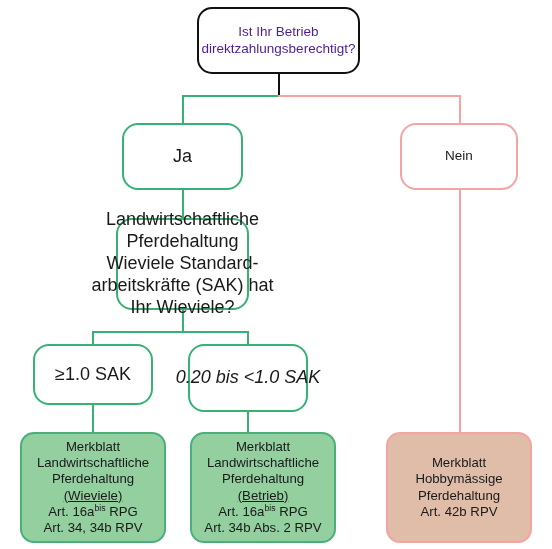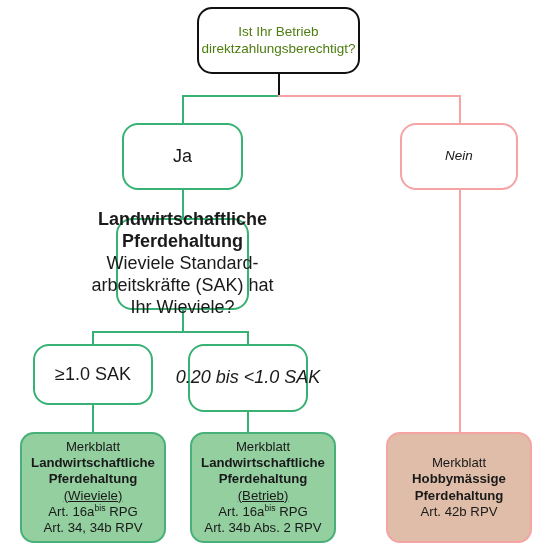--- a/index.html
+++ b/index.html
@@ -31,52 +31,51 @@
     z-index: 3;
   }
   .node .ln { display: block; white-space: nowrap; }
 
   
   .node-root {
     border: 2px solid #111111;
     border-radius: 15px;
     background: #ffffff;
     font-size: 13.5px;
-    color: #4d7c0f;
+    color: #4c1d95;
   }
   
   .node-green-outline {
     border: 2.2px solid #38b274;
     border-radius: 16px;
     background: #ffffff;
     font-size: 18px;
   }
   
   .node-pink-outline {
     border: 2.2px solid #f5a3a3;
     border-radius: 16px;
     background: #ffffff;
     font-size: 13.5px;
-    font-style: italic;
   }
   
   .node-green-fill {
     border: 2.2px solid #49b07a;
     border-radius: 14px;
     background: #93cf9f;
     font-size: 13.2px;
   }
   
   .node-pink-fill {
     border: 2.2px solid #f5a3a3;
     border-radius: 14px;
     background: #dfbda8;
     font-size: 13.2px;
   }
-  .bold { font-weight: bold; }
+  .bold { font-weight: normal; }
   .uline { text-decoration: underline; }
   .sup {
     font-size: 0.66em;
     vertical-align: super;
     line-height: 0;
   }
 
   
   .edge {
     position: absolute;

